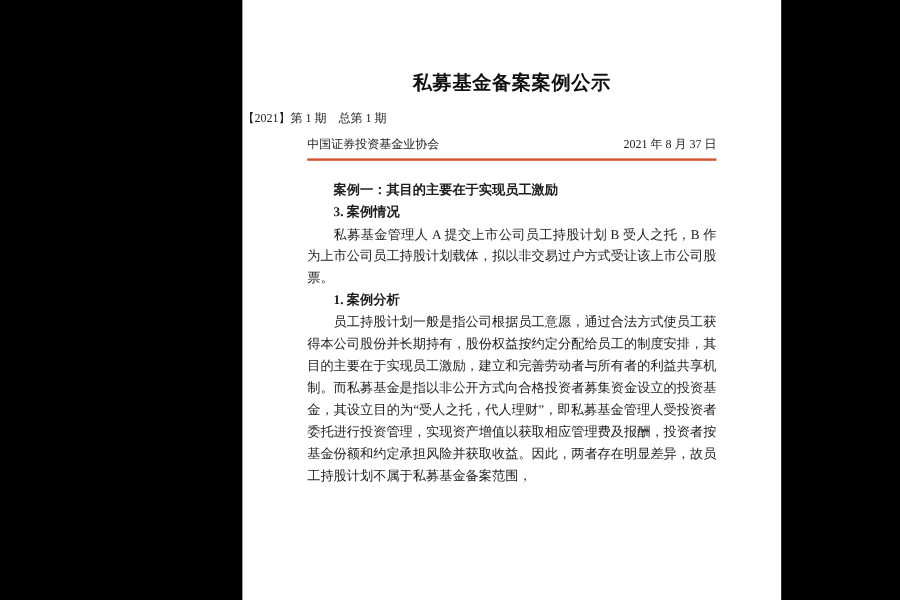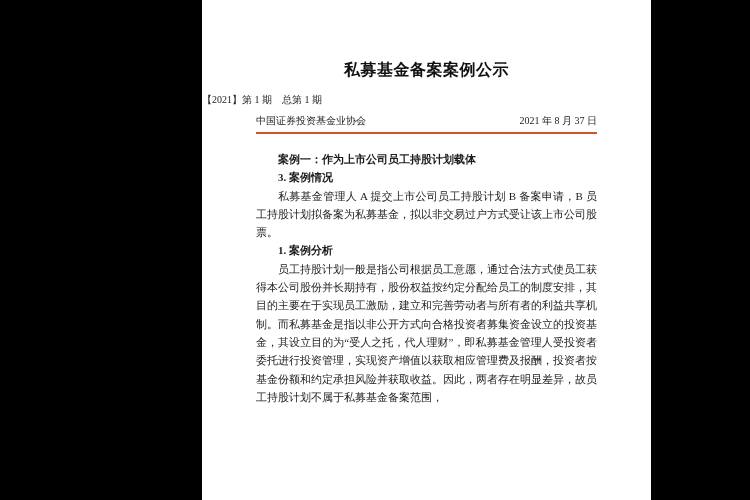--- a/index.html
+++ b/index.html
@@ -78,20 +78,20 @@
   <div class="issue-line">【2021】第 1 期　总第 1 期</div>
 
   <div class="masthead">
     <span>中国证券投资基金业协会</span>
     <span>2021 年 8 月 37 日</span>
   </div>
 
   <div class="rule"></div>
 
   <div class="body-text">
-    <p class="bold">案例一：作为上市公司员工持股计划载体</p>
+    <p class="bold">案例一：其目的主要在于实现员工激励</p>
     <p class="bold">3. 案例情况</p>
-    <p>私募基金管理人 A 提交上市公司员工持股计划 B 备案申请，B 员工持股计划拟备案为私募基金，拟以非交易过户方式受让该上市公司股票。</p>
+    <p>私募基金管理人 A 提交上市公司员工持股计划 B 受人之托，B 作为上市公司员工持股计划载体，拟以非交易过户方式受让该上市公司股票。</p>
     <p class="bold">1. 案例分析</p>
     <p>员工持股计划一般是指公司根据员工意愿，通过合法方式使员工获得本公司股份并长期持有，股份权益按约定分配给员工的制度安排，其目的主要在于实现员工激励，建立和完善劳动者与所有者的利益共享机制。而私募基金是指以非公开方式向合格投资者募集资金设立的投资基金，其设立目的为“受人之托，代人理财”，即私募基金管理人受投资者委托进行投资管理，实现资产增值以获取相应管理费及报酬，投资者按基金份额和约定承担风险并获取收益。因此，两者存在明显差异，故员工持股计划不属于私募基金备案范围，</p>
   </div>
 
 </div>
 
 </body></html>

